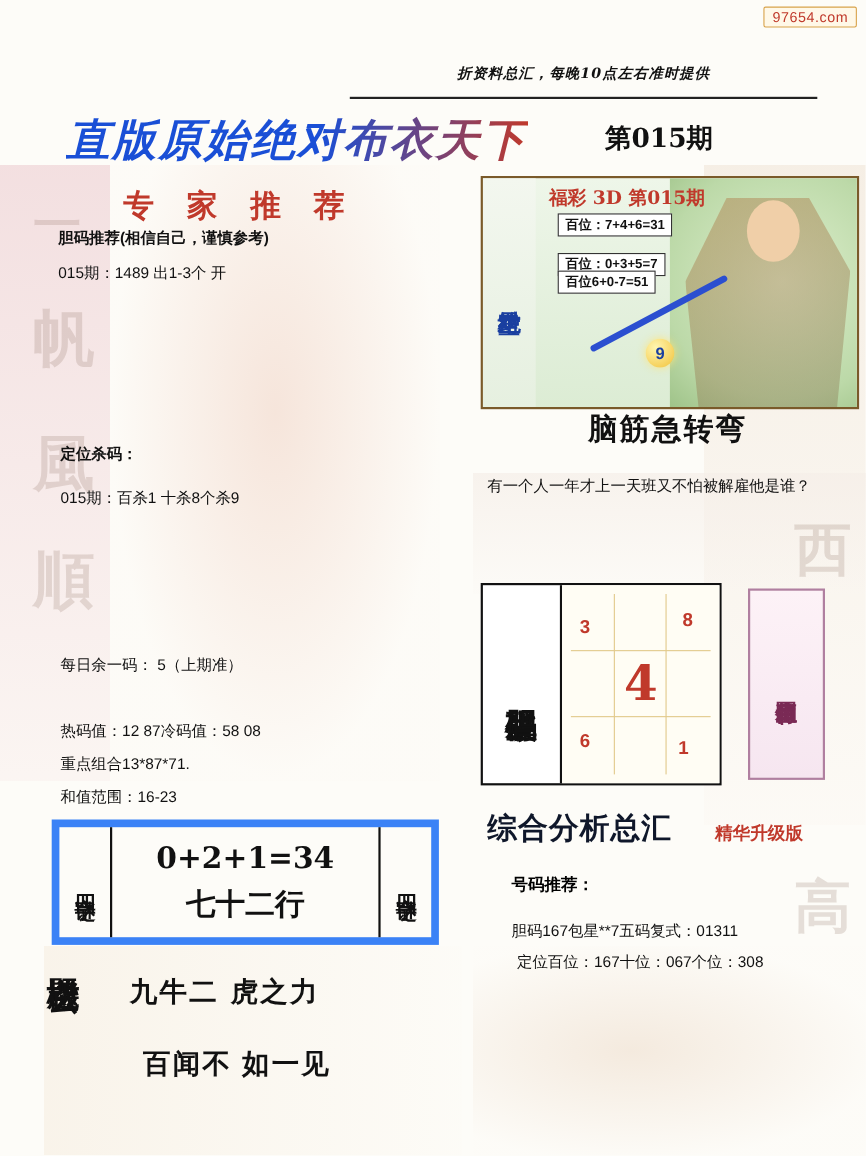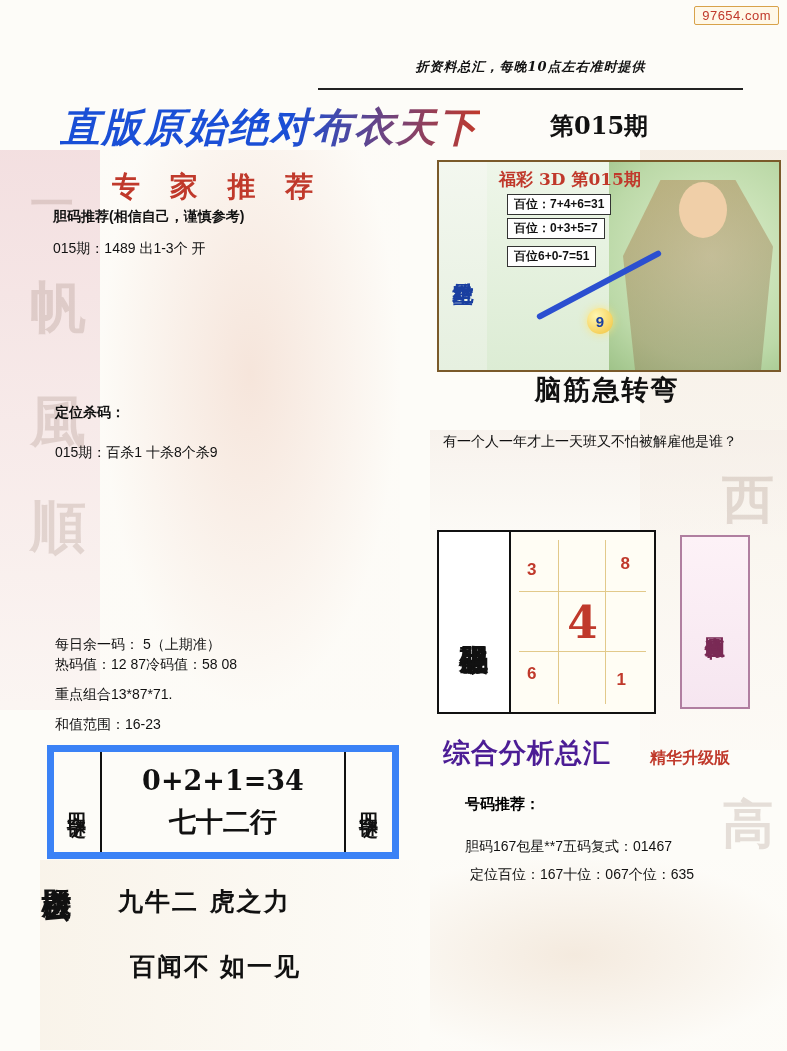--- a/index.html
+++ b/index.html
@@ -115,21 +115,21 @@
   .cell{position:absolute;font-size:17px;font-weight:bold;color:#c0392b;}
   .bignum{position:absolute;left:50%;top:50%;transform:translate(-50%,-50%);font-size:44px;
      font-weight:bold;color:#c0392b;font-family:"DejaVu Serif","Liberation Serif",serif;}
   .sidepanel{position:absolute;left:680px;top:535px;width:66px;height:170px;
      border:2px solid #b07fa0;background:linear-gradient(180deg,#fdf2f7,#f6e6f0);
      display:flex;align-items:center;justify-content:center;font-size:20px;font-weight:bold;
      line-height:1.12;text-align:center;color:#7a2a55;
      font-family:"DejaVu Serif","Liberation Serif",serif;}
 
   .summary-title{position:absolute;left:443px;top:735px;font-size:27px;font-weight:bold;
-     font-family:"DejaVu Serif","Liberation Serif",serif;color:#4c1d95;letter-spacing:1px;}
+     font-family:"DejaVu Serif","Liberation Serif",serif;color:#0f172a;letter-spacing:1px;}
   .summary-sub{position:absolute;left:650px;top:748px;font-size:16px;font-weight:bold;color:#c0392b;text-align:right;}
   .rec-title{position:absolute;left:465px;top:795px;font-size:15px;font-weight:bold;color:#000000;}
   .rec1{position:absolute;left:465px;top:838px;font-size:14px;color:#111;}
   .rec2{position:absolute;left:470px;top:866px;font-size:14px;color:#111;}
 </style>
 </head>
 <body>
 
 <div class="bg-wash wash1"></div>
 <div class="bg-wash wash2"></div>
@@ -151,21 +151,21 @@
 <div class="slogan-rule"></div>
 <div class="main-title">直版原始绝对布衣天下</div>
 <div class="issue">第015期</div>
 
 <div class="expert-title">专 家 推 荐</div>
 <div class="txt b" style="left:53px;top:208px;">胆码推荐(相信自己，谨慎参考)</div>
 <div class="txt" style="left:53px;top:240px;">015期：1489 出1-3个 开</div>
 <div class="txt b" style="left:55px;top:404px;">定位杀码：</div>
 <div class="txt" style="left:55px;top:444px;">015期：百杀1 十杀8个杀9</div>
 
-<div class="txt" style="left:55px;top:636px;">每日余一码： 5（上期准）</div>
+<div class="txt" style="left:55px;top:596px;">每日余一码： 5（上期准）</div>
 <div class="txt" style="left:55px;top:656px;">热码值：12 87冷码值：58 08</div>
 <div class="txt" style="left:55px;top:686px;">重点组合13*87*71.</div>
 <div class="txt" style="left:55px;top:716px;">和值范围：16-23</div>
 
 <div class="fourbox">
   <div class="side">
     <span class="vchars">四字谜</span>
   </div>
   <div class="mid">
     <div class="mid-l1">0+2+1=34</div>
@@ -187,21 +187,21 @@
     <span style="writing-mode:vertical-rl;text-orientation:upright;">绝对星空</span>
   </div>
   <div class="art">
     <div class="figure"></div>
     <div class="face"></div>
   </div>
   <div class="head">
     <span>福彩 3D 第</span><span class="issno">015期</span>
   </div>
   <div class="rowbox" style="top:32px;">百位：7+4+6=31</div>
-  <div class="rowbox" style="top:56px;">百位：0+3+5=7</div>
+  <div class="rowbox" style="top:68px;">百位：0+3+5=7</div>
   <div class="rowbox" style="top:84px;">百位6+0-7=51</div>
   <div class="sword"></div>
   <div class="yellowball">9</div>
 </div>
 
 <div class="riddle-title">脑筋急转弯</div>
 <div class="riddle-q">有一个人一年才上一天班又不怕被解雇他是谁？</div>
 
 <div class="zodiac">
   <div class="vtitle">
@@ -220,14 +220,14 @@
   </div>
 </div>
 
 <div class="sidepanel">
   <span style="writing-mode:vertical-rl;text-orientation:upright;">生肖和值圖</span>
 </div>
 
 <div class="summary-title">综合分析总汇</div>
 <div class="summary-sub">精华升级版</div>
 <div class="rec-title">号码推荐：</div>
-<div class="rec1">胆码167包星**7五码复式：01467</div>
-<div class="rec2">定位百位：167十位：067个位：635</div>
+<div class="rec1">胆码167包星**7五码复式：01311</div>
+<div class="rec2">定位百位：167十位：067个位：308</div>
 
 </body></html>

